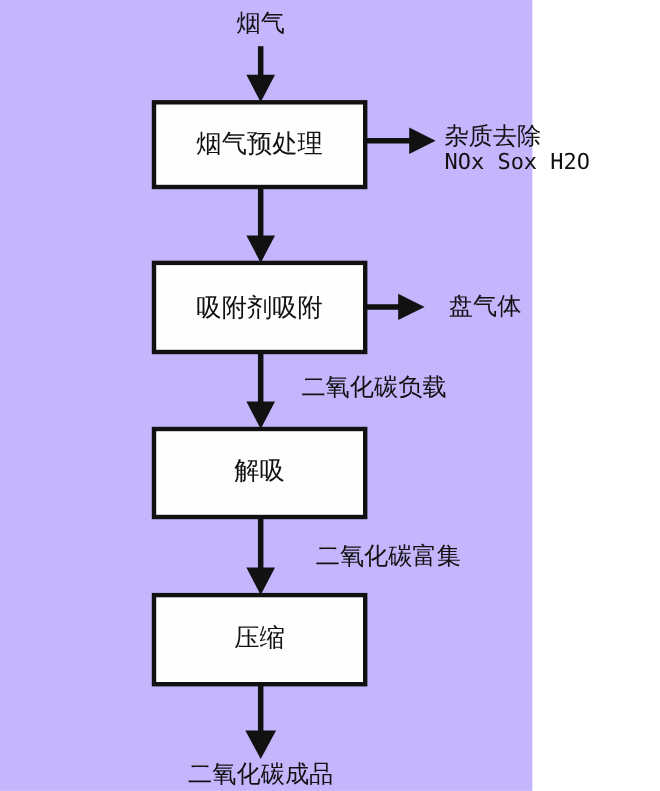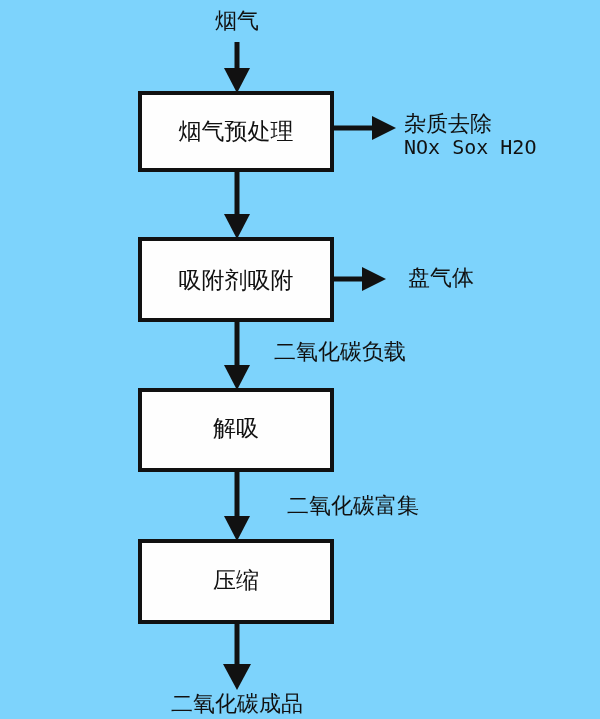--- a/index.html
+++ b/index.html
@@ -8,23 +8,23 @@
     background: #ffffff;
   }
   body {
     width: 600px;
     height: 719px;
     overflow: hidden;
     font-family: "Liberation Sans", sans-serif;
   }
   #flowchart-root {
     position: relative;
-    width: 600px;
+    width: 484px;
     height: 719px;
-    background: #7dd3fc;
+    background: #c4b5fd;
   }
   svg.diagram {
     display: block;
     width: 600px;
     height: 719px;
   }
   .box-rect {
     fill: #fefefe;
     stroke: #111111;
     stroke-width: 4;

